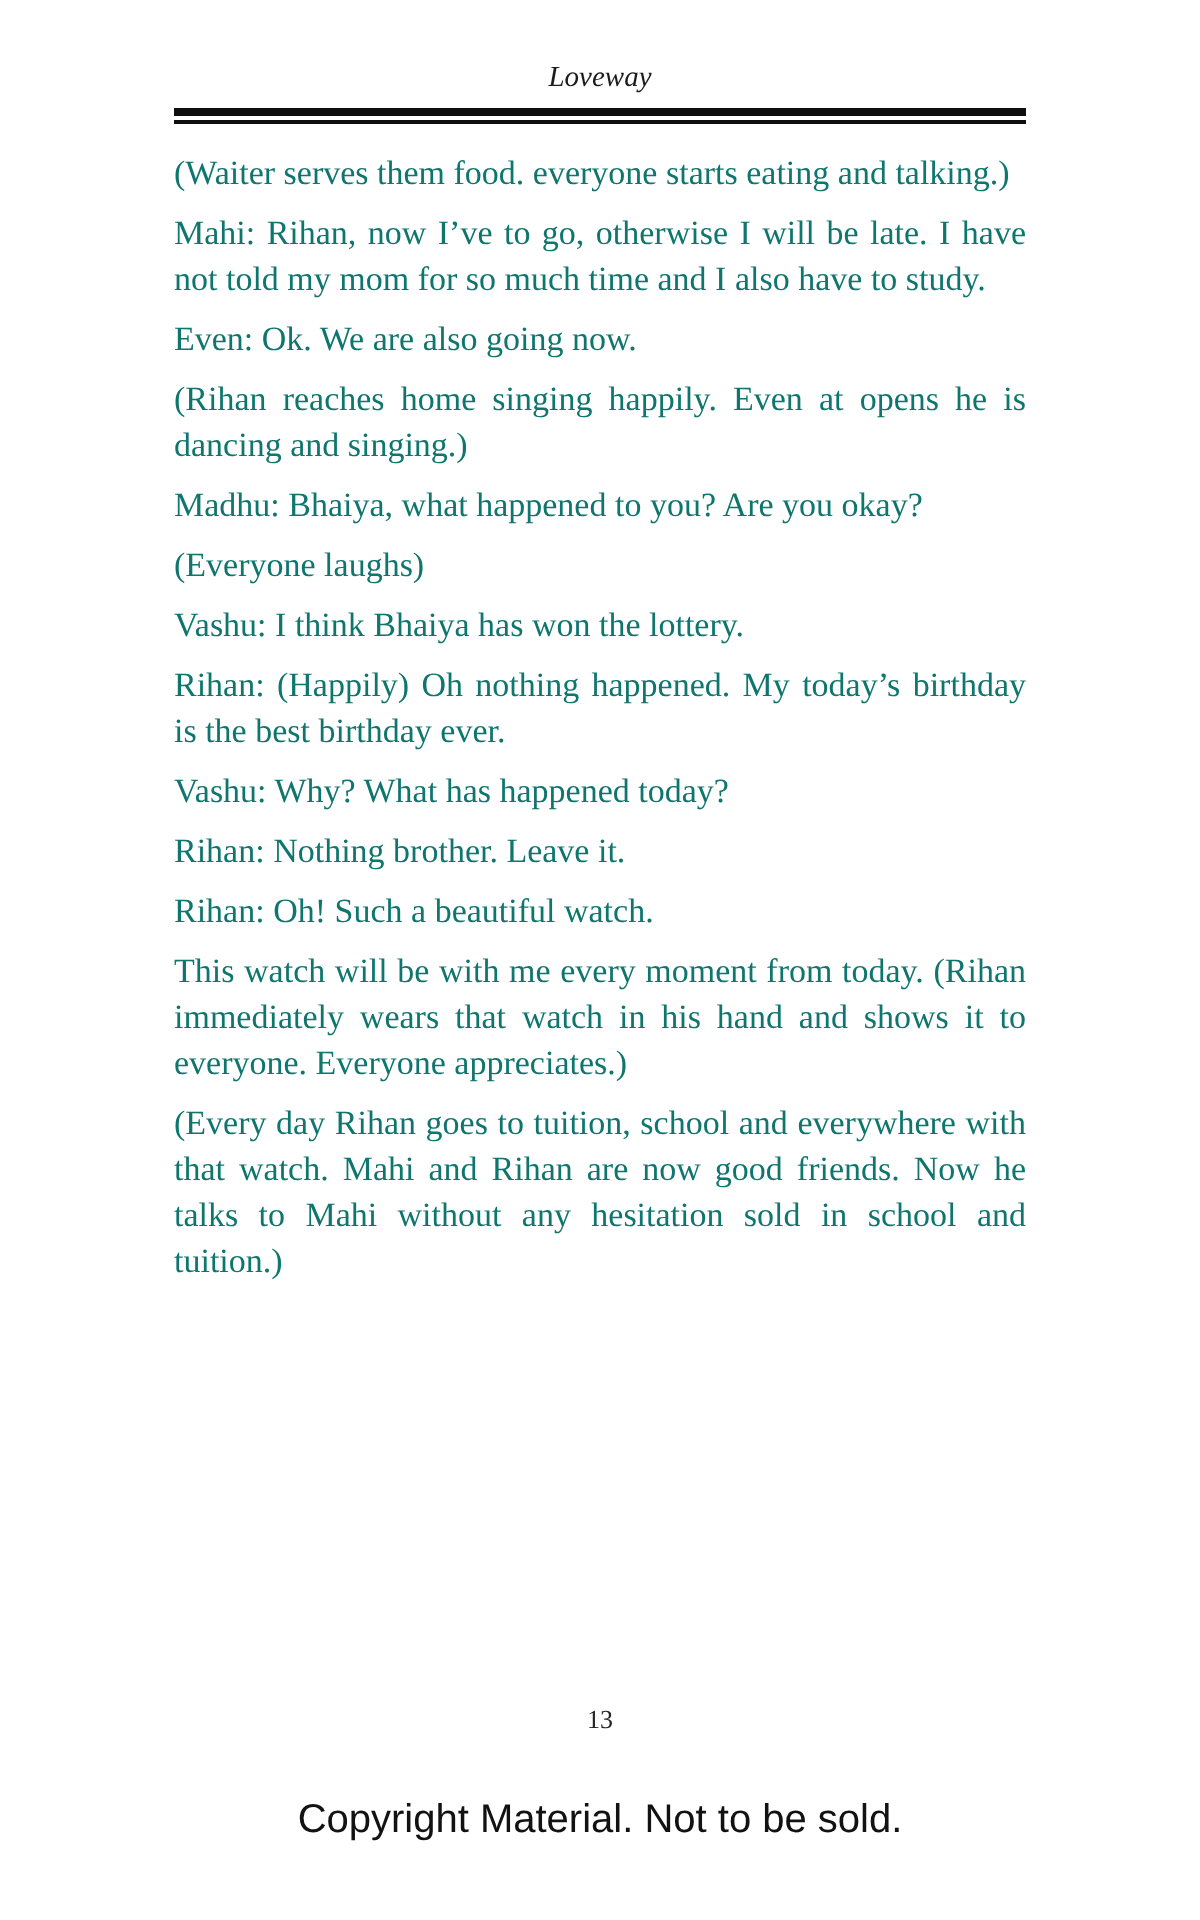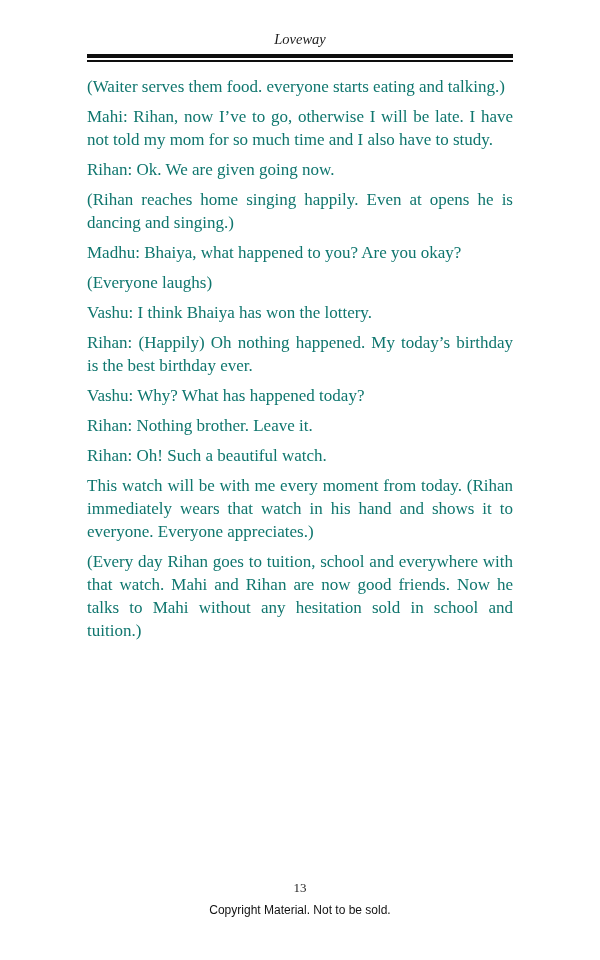--- a/index.html
+++ b/index.html
@@ -42,55 +42,55 @@
     line-height: 23px;
     color: #0f766e;
     text-align: justify;
     margin: 0 0 7px 0;
   }
   .body-text p:last-child {
     margin-bottom: 0;
   }
   .page-number {
     position: absolute;
-    top: 880px;
+    top: 852px;
     left: 0;
     width: 100%;
     text-align: center;
     font-family: "Liberation Serif", serif;
     font-size: 13px;
     line-height: 15px;
     color: #242424;
   }
   .copyright-notice {
     position: absolute;
     top: 900px;
     left: 0;
     width: 100%;
     text-align: center;
     font-family: "Liberation Sans", sans-serif;
-    font-size: 12px;
+    font-size: 20px;
     line-height: 20px;
     color: #121212;
   }
 </style>
 </head>
 <body>
 
 <div class="page">
   <div class="content">
     <div class="running-header">Loveway</div>
     <div class="double-rule"></div>
     <div class="body-text">
 
         <p>(Waiter serves them food. everyone starts eating and talking.)</p>
 
         <p>Mahi: Rihan, now I’ve to go, otherwise I will be late. I have not told my mom for so much time and I also have to study.</p>
 
-        <p>Rihan: Ok. We are given going now.</p>
+        <p>Even: Ok. We are also going now.</p>
 
 
         <p>(Rihan reaches home singing happily. Even at opens he is dancing and singing.)</p>
 
         <p>Madhu: Bhaiya, what happened to you? Are you okay?</p>
 
         <p>(Everyone laughs)</p>
 
         <p>Vashu: I think Bhaiya has won the lottery.</p>
 

